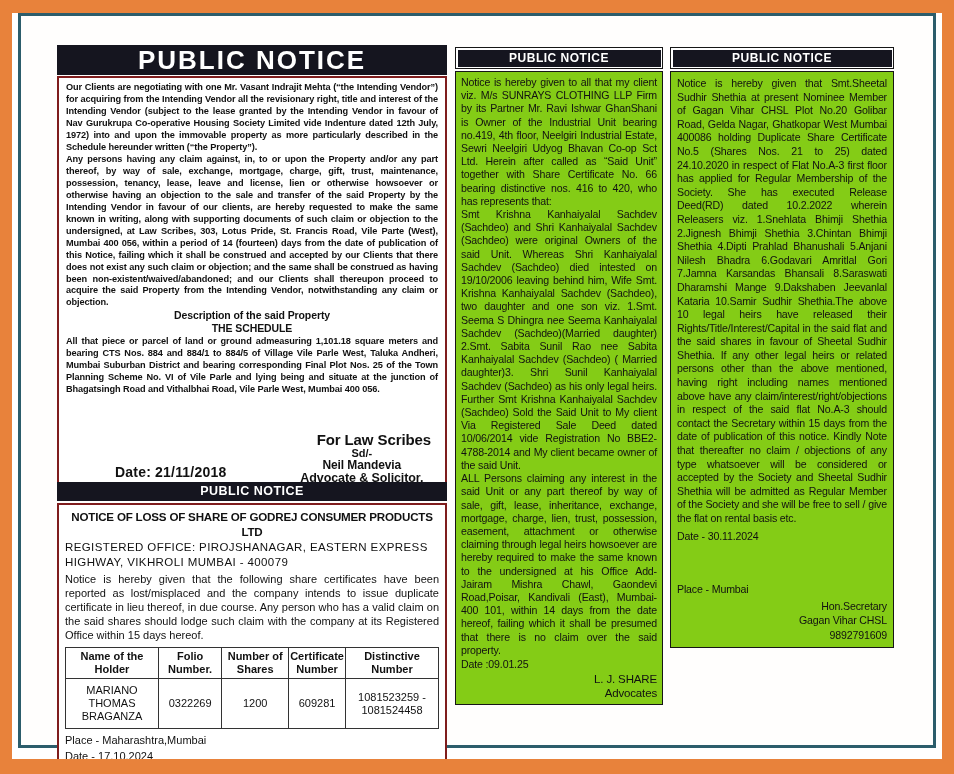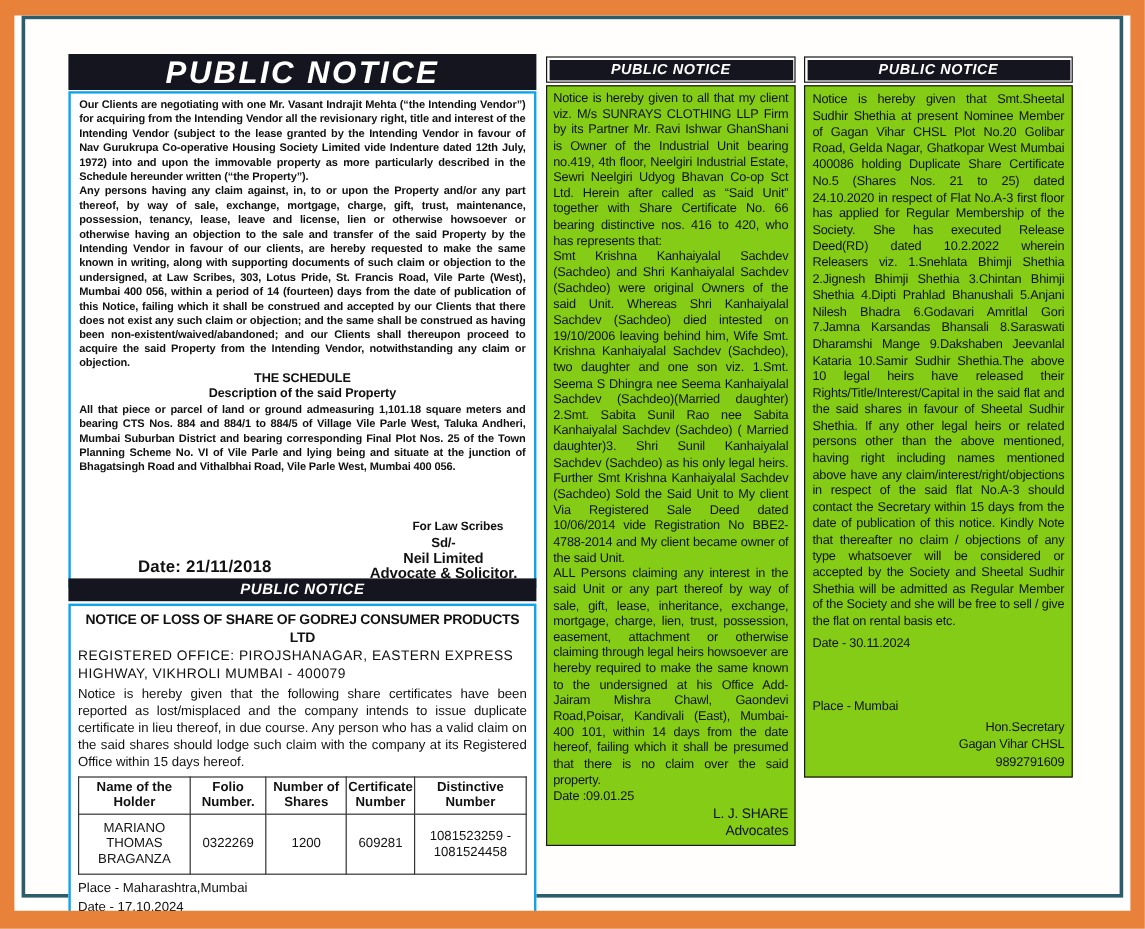--- a/index.html
+++ b/index.html
@@ -22,46 +22,46 @@
     border:3px solid #2C5D6B;
     background:#fffefd;
   }
   .col{position:absolute;}
   #col1{left:57px;top:45px;width:390px;}
   #notice2{left:57px;top:482px;width:390px;}
   #col2{left:455px;top:47px;width:208px;}
   #col3{left:670px;top:47px;width:224px;}
 
   .bar{
-    background:#15151F;color:#fff;text-align:center;font-weight:bold;font-style:italic;
+    background:#15151F;color:#fff;text-align:center;font-weight:bold;
   }
   .bar-big{
     height:30px;line-height:30px;font-size:26px;letter-spacing:2px;
   }
   .bar-small{
     height:19px;line-height:19px;font-size:12.5px;letter-spacing:0.5px;
   }
   .hdr-wrap{border:1px solid #161616;padding:1.5px;background:#fff;}
   .hdr-wrap .bar-small{height:17px;line-height:17px;font-size:12px;}
 
-  .box{border:2px solid #0ea5e9;background:#fff;}
+  .box{border:2px solid #7f1d1d;background:#fff;}
 
   
   #n1-box{
     margin-top:1px;height:402px;position:relative;overflow:hidden;
     padding:4px 7px;
     font-size:9.2px;line-height:11.9px;font-weight:bold;
     text-align:justify;letter-spacing:-0.1px;
   }
   #n1-box p{margin:0 0 1px 0;}
   .centerline{text-align:center;font-size:10.5px;margin:1px 0;}
   .sig1{
     position:absolute;right:14px;bottom:3px;text-align:center;font-weight:bold;
   }
-  .sig1 .l1{font-size:10px;line-height:15px;margin-left:24px;}
+  .sig1 .l1{font-size:15px;line-height:15px;margin-left:24px;}
   .sig1 .l2{font-size:11px;line-height:12px;}
   .sig1 .l3{font-size:12px;line-height:13px;}
   .sig1 .l4{font-size:12.5px;line-height:13px;}
   .date1{
     position:absolute;left:8px;bottom:9px;font-size:14px;font-weight:bold;letter-spacing:0.2px;margin-left:48px;
   }
 
   
   #n2-box{margin-top:2px;padding:4px 6px 5px 6px;}
   .n2-title{font-weight:bold;font-size:11.6px;text-align:center;letter-spacing:-0.2px;line-height:15px;}
@@ -90,27 +90,27 @@
 </head>
 <body>
 
 <div class="teal-box"></div>
 
 <div class="col" id="col1">
   <div class="bar bar-big">PUBLIC NOTICE</div>
   <div class="box" id="n1-box">
     <p>Our Clients are negotiating with one Mr. Vasant Indrajit Mehta (“the Intending Vendor”) for acquiring from the Intending Vendor all the revisionary right, title and interest of the Intending Vendor (subject to the lease granted by the Intending Vendor in favour of Nav Gurukrupa Co-operative Housing Society Limited vide Indenture dated 12th July, 1972) into and upon the immovable property as more particularly described in the Schedule hereunder written (“the Property”).</p>
     <p>Any persons having any claim against, in, to or upon the Property and/or any part thereof, by way of sale, exchange, mortgage, charge, gift, trust, maintenance, possession, tenancy, lease, leave and license, lien or otherwise howsoever or otherwise having an objection to the sale and transfer of the said Property by the Intending Vendor in favour of our clients, are hereby requested to make the same known in writing, along with supporting documents of such claim or objection to the undersigned, at Law Scribes, 303, Lotus Pride, St. Francis Road, Vile Parte (West), Mumbai 400 056, within a period of 14 (fourteen) days from the date of publication of this Notice, failing which it shall be construed and accepted by our Clients that there does not exist any such claim or objection; and the same shall be construed as having been non-existent/waived/abandoned; and our Clients shall thereupon proceed to acquire the said Property from the Intending Vendor, notwithstanding any claim or objection.</p>
+    <div class="centerline">Description of the said Property</div>
     <div class="centerline">THE SCHEDULE</div>
-    <div class="centerline">Description of the said Property</div>
     <p>All that piece or parcel of land or ground admeasuring 1,101.18 square meters and bearing CTS Nos. 884 and 884/1 to 884/5 of Village Vile Parle West, Taluka Andheri, Mumbai Suburban District and bearing corresponding Final Plot Nos. 25 of the Town Planning Scheme No. VI of Vile Parle and lying being and situate at the junction of Bhagatsingh Road and Vithalbhai Road, Vile Parle West, Mumbai 400 056.</p>
     <div class="sig1">
       <div class="l1">For Law Scribes</div>
       <div class="l2">Sd/-</div>
-      <div class="l3">Neil Limited</div>
+      <div class="l3">Neil Mandevia</div>
       <div class="l4">Advocate &amp; Solicitor.</div>
     </div>
     <div class="date1">Date: 21/11/2018</div>
   </div>
 </div>
 
 <div class="col" id="notice2">
   <div class="bar bar-small">PUBLIC NOTICE</div>
   <div class="box" id="n2-box">
     <div class="n2-title">NOTICE OF LOSS OF SHARE OF GODREJ CONSUMER PRODUCTS LTD</div>

